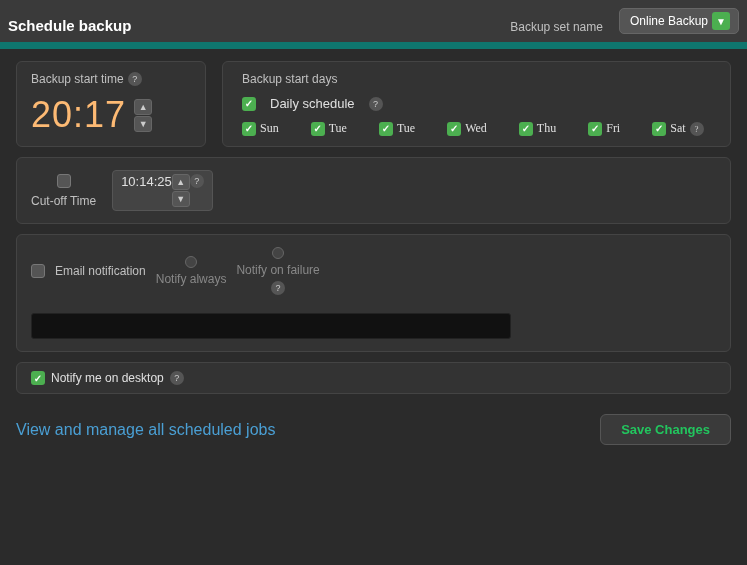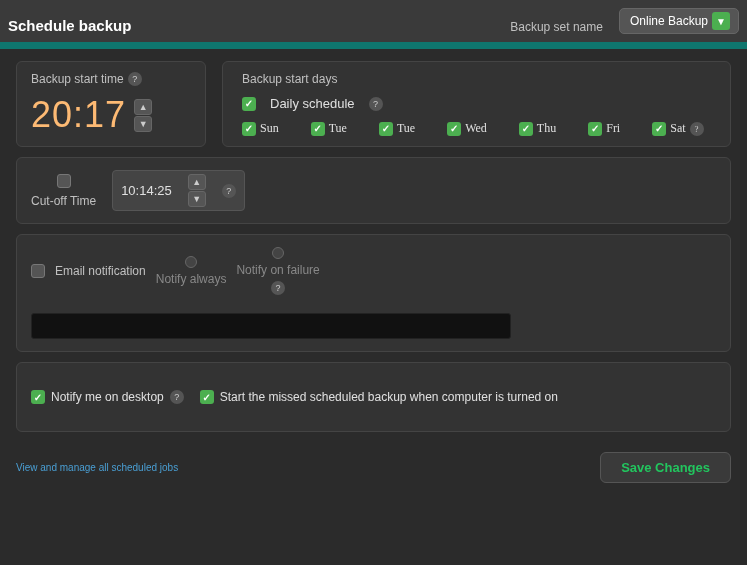--- a/index.html
+++ b/index.html
@@ -219,26 +219,25 @@
     .cutoff-item {
       display: flex;
       align-items: center;
       gap: 6px;
       font-size: 12px;
       color: #c0c0c0;
       flex-direction: column;
     }
     .time-input-box {
       display: flex;
-      align-items: center;
       background: #444;
       border: 1px solid #555;
       border-radius: 4px;
       padding: 3px 8px;
-      gap: 16px;
+      gap: 0;
       font-size: 13px;
       color: #e0e0e0;
     }
 
     
     .email-header-row {
       display: flex;
       align-items: center;
       gap: 10px;
       margin-bottom: 18px;
@@ -272,43 +271,43 @@
       border-radius: 3px;
       height: 26px;
       width: 480px;
     }
 
     
     .desktop-section {
       background: #333;
       border: 1px solid #444;
       border-radius: 6px;
-      padding: 27px 14px;
-      display: flex;
-      flex-direction: row;
-      gap: 16px;
+      padding: 8px 14px;
+      display: flex;
+      flex-direction: column;
+      gap: 1px;
     }
     .desktop-row {
       display: flex;
       align-items: center;
       gap: 6px;
       font-size: 12px;
       color: #e0e0e0;
     }
 
     
     .footer {
       padding: 8px 16px;
       display: flex;
       align-items: center;
       justify-content: space-between;
     }
     .link-text {
       color: #4a9fd4;
-      font-size: 10px;
+      font-size: 16px;
       cursor: pointer;
       text-decoration: none;
     }
     .save-btn {
       background: #3a3a3a;
       border: 1px solid #555;
       border-radius: 6px;
       padding: 7px 20px;
       color: #22c55e;
       font-size: 13px;
@@ -420,24 +419,20 @@
     </div>
     <div class="email-input-box"></div>
   </div>
 
   <div class="desktop-section">
     <div class="desktop-row">
       <div class="checkbox-green"></div>
       <span>Notify me on desktop</span>
       <span class="help-icon">?</span>
     </div>
-    <div class="desktop-row">
-      <div class="checkbox-green"></div>
-      <span>Start the missed scheduled backup when computer is turned on</span>
-    </div>
   </div>
 
 </div>
 
 <div class="footer">
   <a class="link-text">View and manage all scheduled jobs</a>
   <button class="save-btn">Save Changes</button>
 </div>
 
 </body></html>

